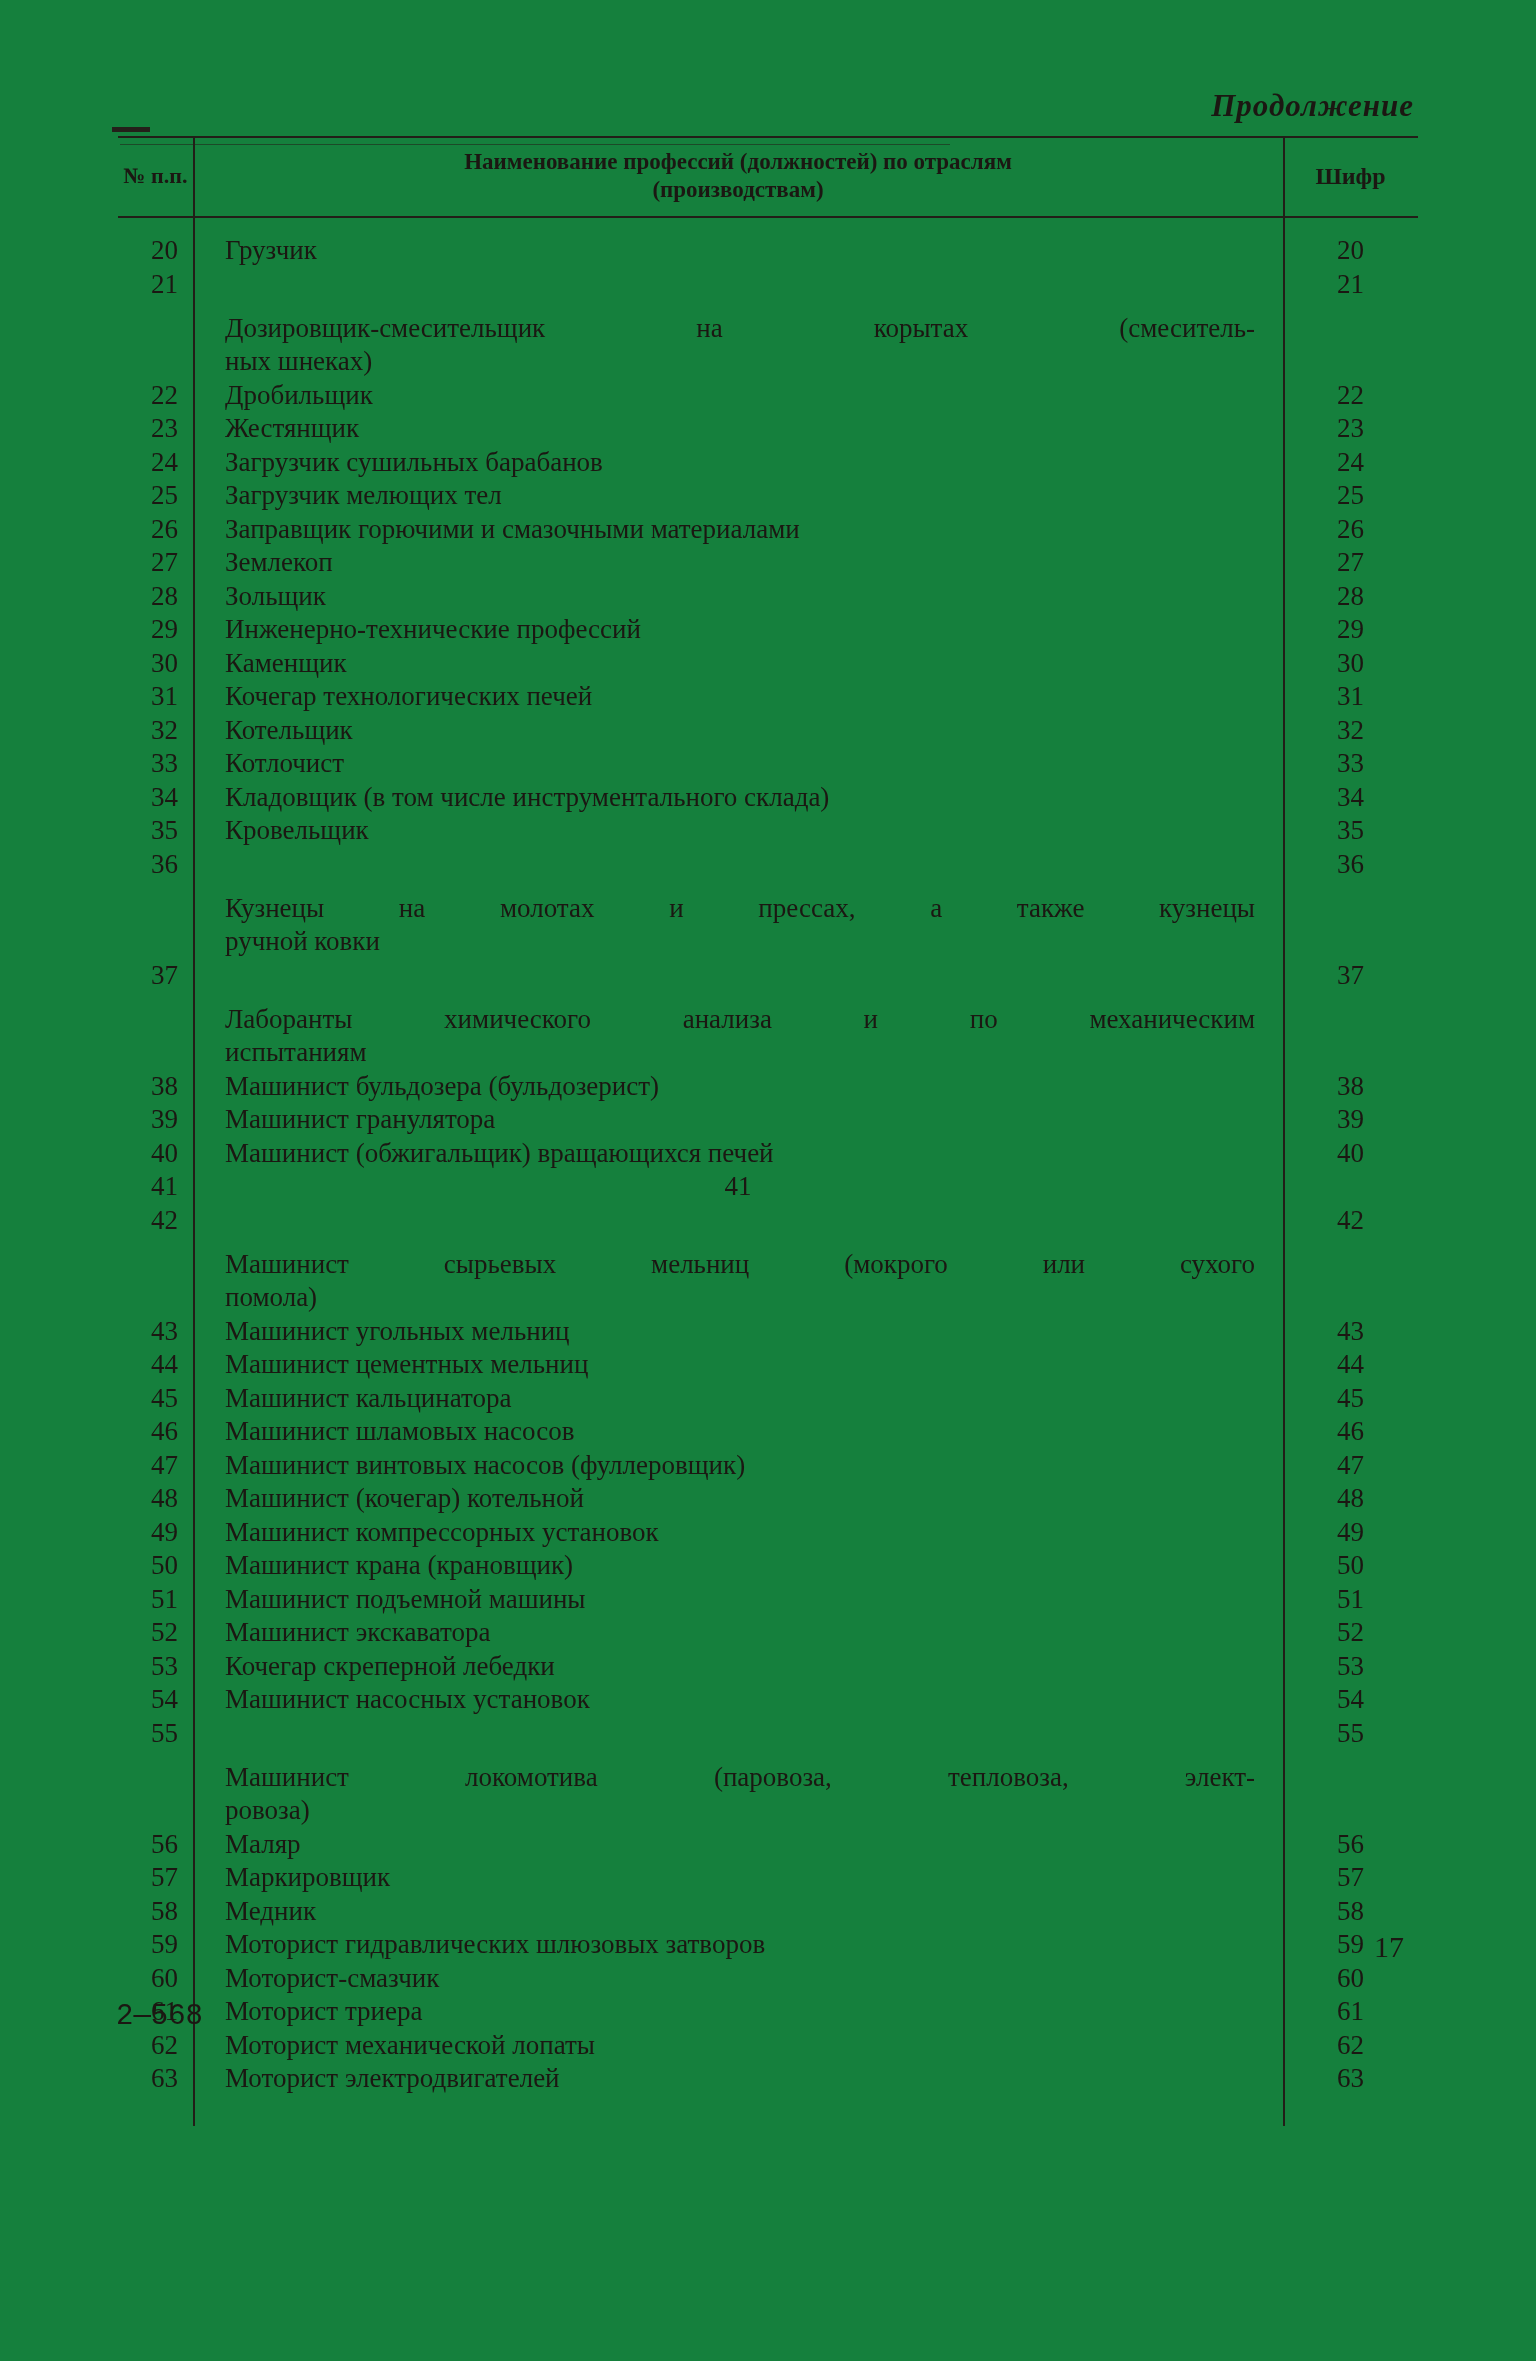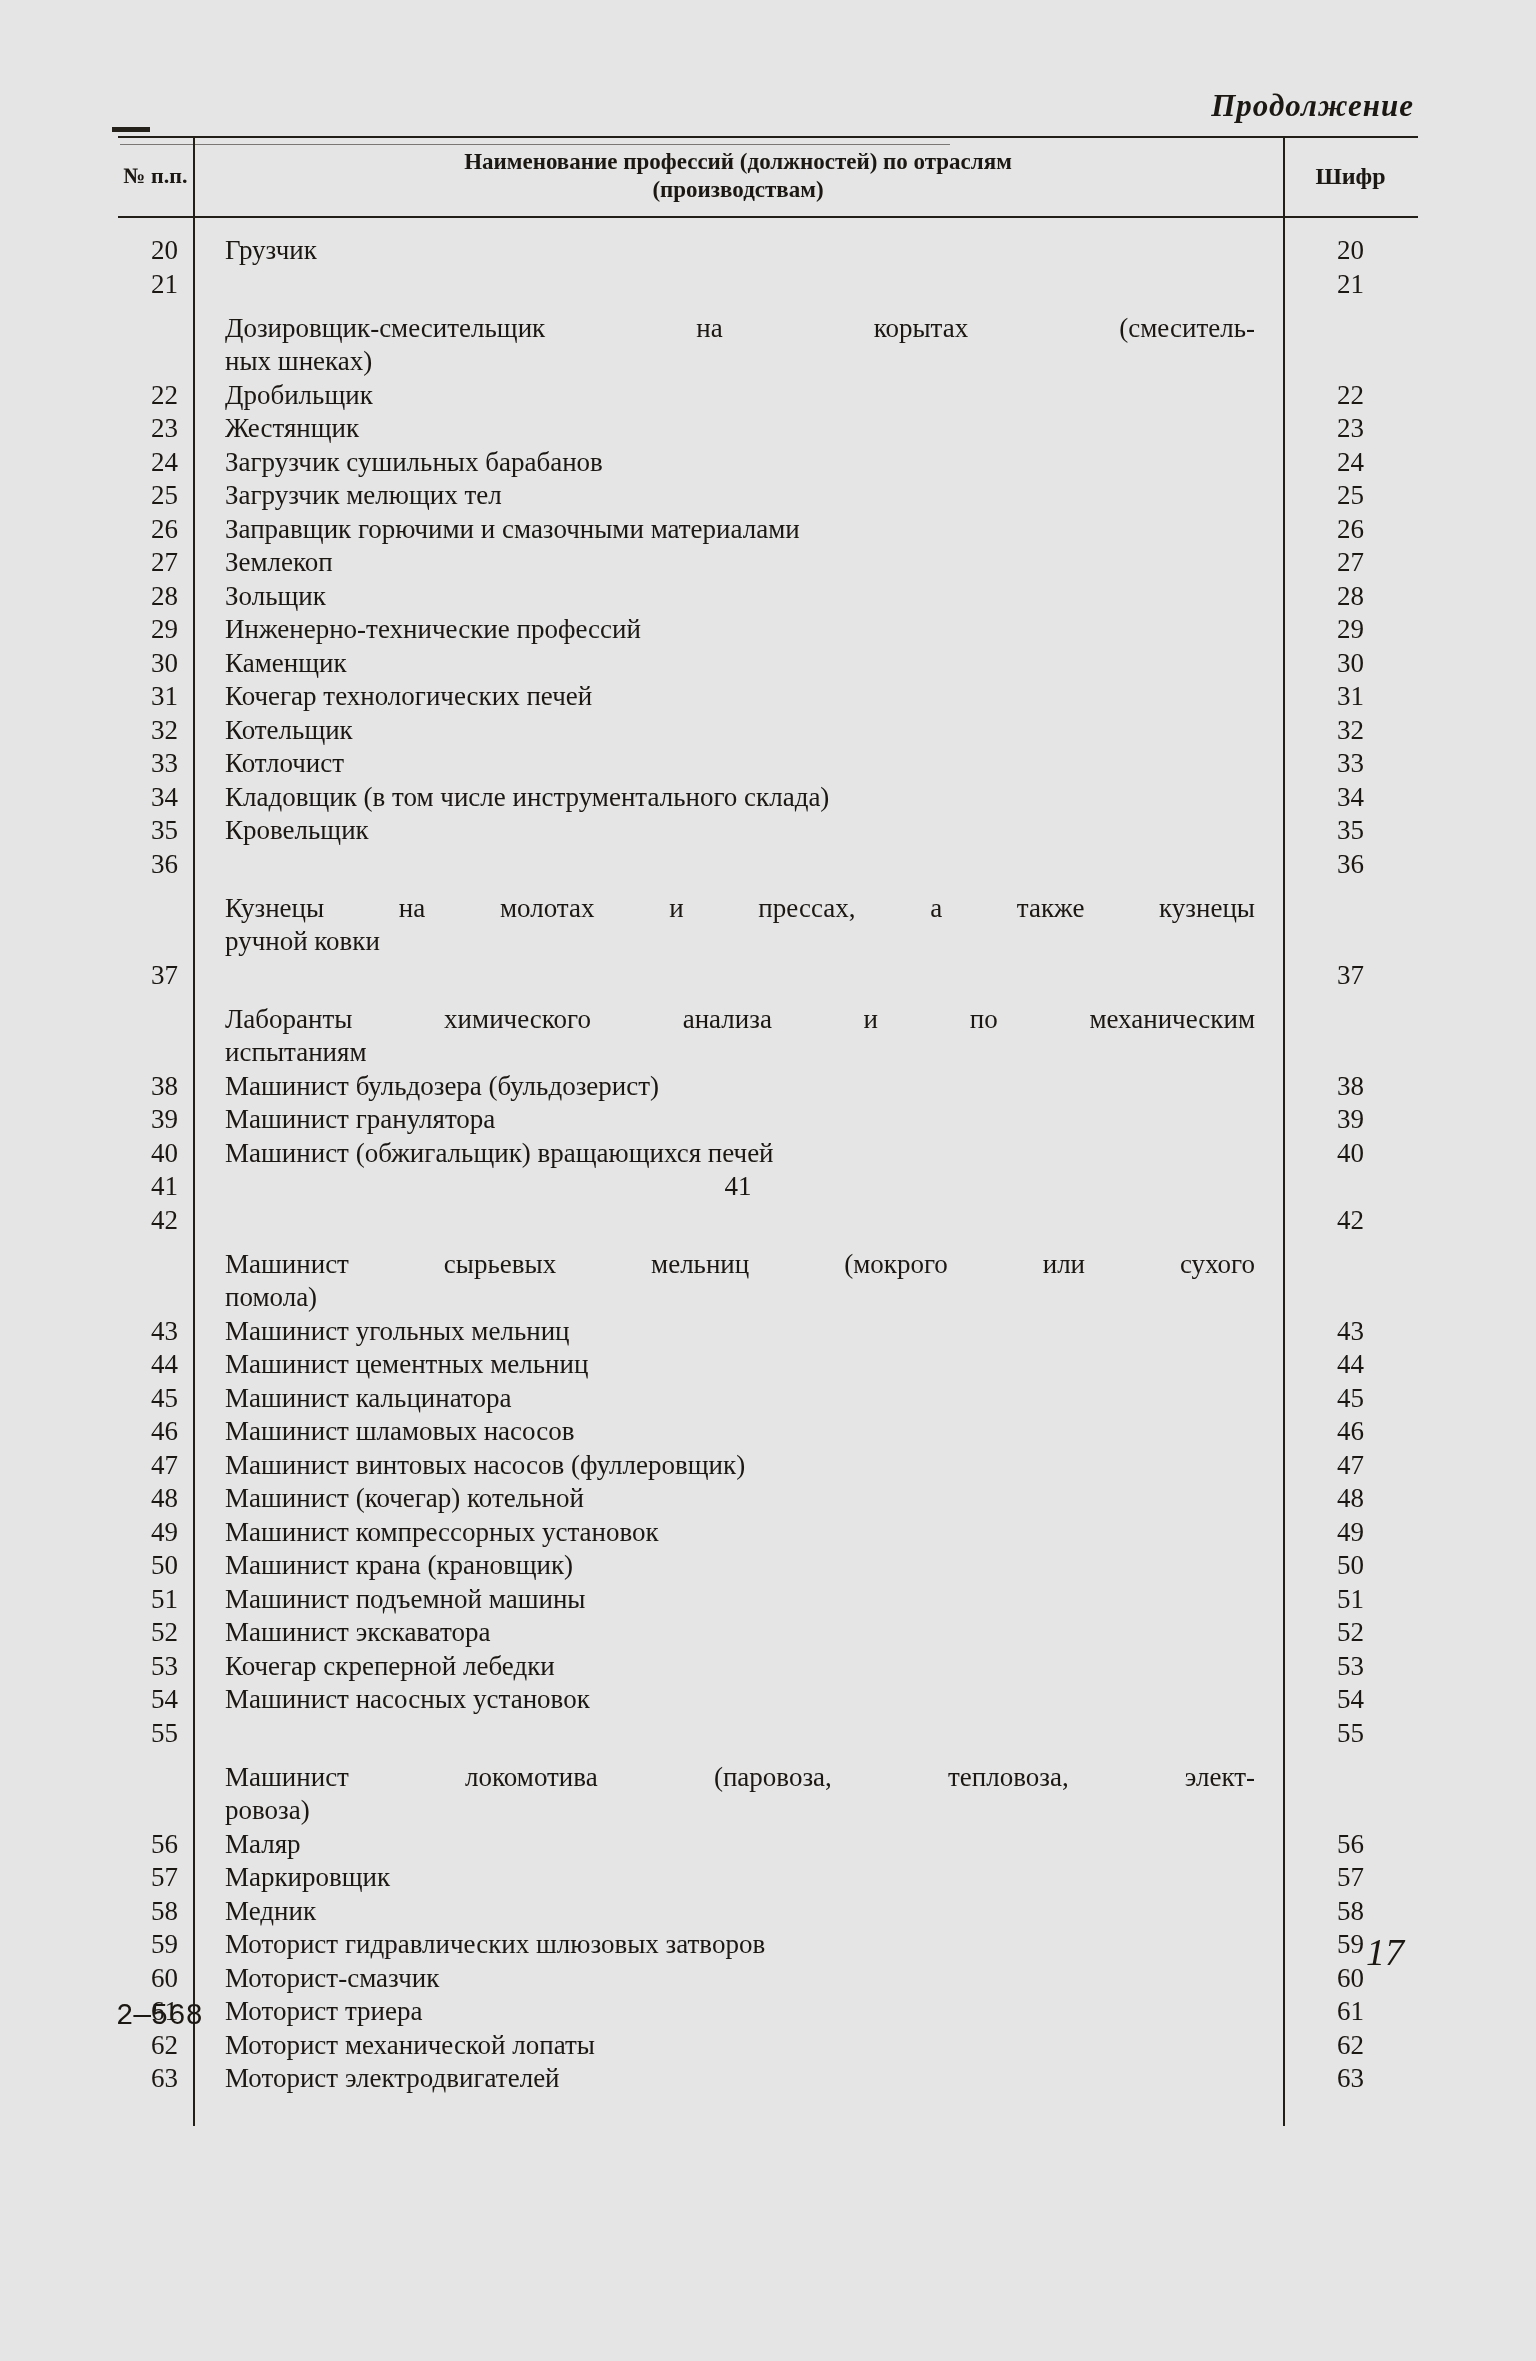--- a/index.html
+++ b/index.html
@@ -1,20 +1,20 @@
 <!DOCTYPE html>
 <html lang="ru"><head>
 <meta charset="utf-8">
 <style>
   html, body { margin: 0; padding: 0; }
   .page {
     position: relative;
     width: 1536px;
     height: 2361px;
-    background: #e5e5e5;
+    background: #15803d;
     font-family: "Liberation Serif", "DejaVu Serif", serif;
     color: #1b1712;
     overflow: hidden;
   }
   .continuation {
     position: absolute;
     top: 88px;
     right: 122px;
     font-style: italic;
     font-weight: 700;
@@ -94,22 +94,21 @@
     position: absolute;
     left: 116px;
     top: 2000px;
     font-size: 29px;
     font-family: Liberation Mono, monospace;
   }
   .page-number {
     position: absolute;
     right: 132px;
     top: 1930px;
-    font-size: 38px;
-    font-style: italic;
+    font-size: 30px;
   }
 </style>
 </head>
 <body>
 
 <div class="page">
 
   <div class="continuation">Продолжение</div>
 
   <div class="scan-dash"></div>

